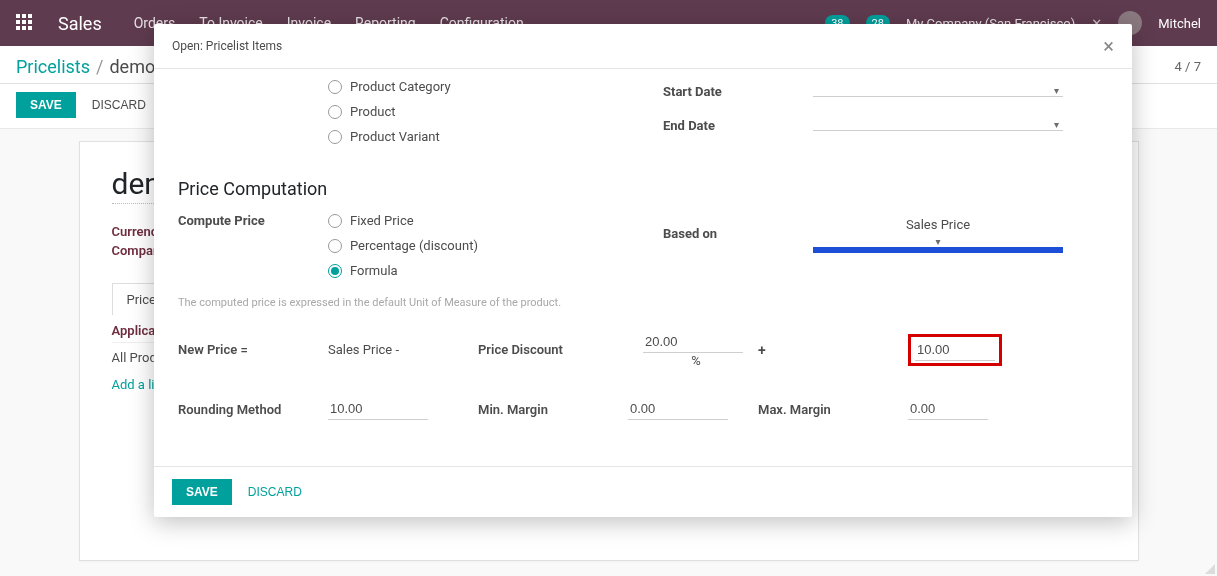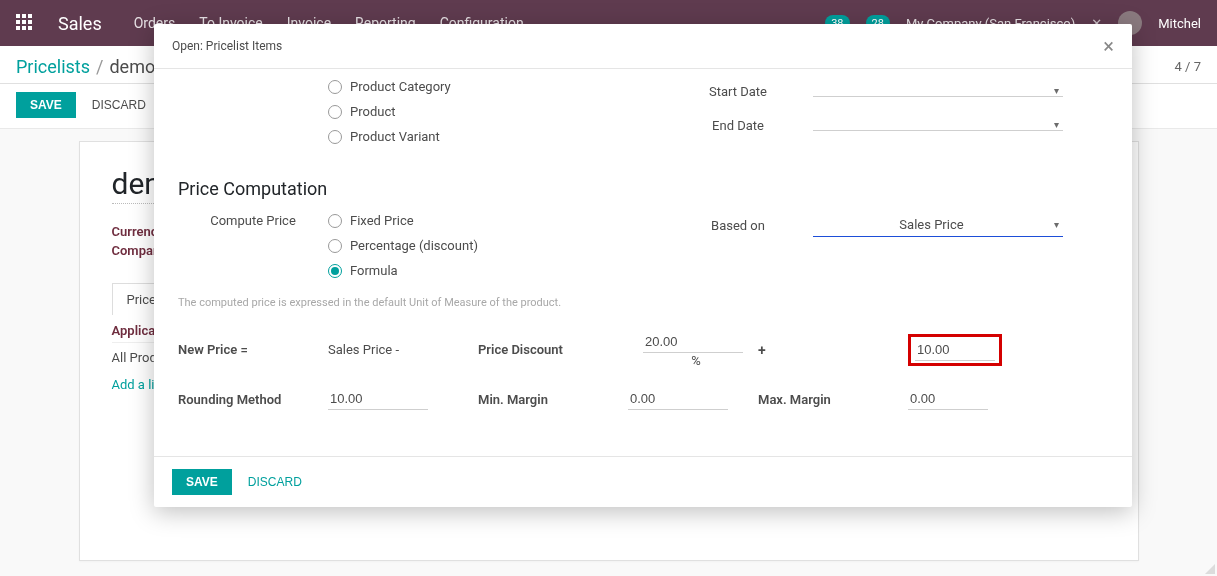--- a/index.html
+++ b/index.html
@@ -44,31 +44,31 @@
 .overlay { position:absolute; inset:0; background:rgba(0,0,0,0.0); }
 .modal { position:absolute; left:154px; top:24px; width:978px; background:#fff; box-shadow:0 5px 25px rgba(0,0,0,0.25); border-radius:2px; }
 .modal-header { padding:12px 18px; border-bottom:1px solid #e5e5e5; display:flex; align-items:center;}
 .modal-title { font-size:12px; color:#4c4c4c; }
 .modal-close { margin-left:auto; color:#888; font-size:20px; cursor:pointer; line-height:1; }
 .modal-body { padding: 0 0 16px 0; position:relative; }
 .modal-scroll { max-height:430px; overflow-y:auto; padding: 0 24px 12px 24px; }
 .modal-footer { padding:12px 18px; border-top:1px solid #e5e5e5; display:flex; gap:16px; align-items:center;}
 
 
-.form-grid { display:flex; gap:40px;text-align:center; }
+.form-grid { display:flex; gap:40px; }
 .col { flex:1; }
 .field-row { display:flex; align-items:center; margin-bottom:10px; min-height:24px; }
-.field-label { width:150px; font-weight:400; color:#4c4c4c; font-size:13px; }
+.field-label { width:150px; font-weight:700; color:#4c4c4c; font-size:13px; }
 .radio-stack { display:flex; flex-direction:column; gap:10px; }
 .radio-item { display:flex; align-items:center; gap:8px; font-size:13px; color:#4c4c4c; cursor:pointer;}
 .radio { width:14px; height:14px; border:1px solid #999; border-radius:50%; display:inline-flex; align-items:center; justify-content:center; background:#fff;}
 .radio.checked::after { content:""; width:8px; height:8px; background:#00a09d; border-radius:50%; display:block;}
 .radio.checked { border-color:#00a09d; }
 .select-wrap { display:flex; align-items:center; width:250px; border-bottom:1px solid #cfcfcf;}
-.select-wrap.strong { border-bottom:1px solid #1d4ed8; }
+.select-wrap.strong { border-bottom:6px solid #1d4ed8;flex-direction:column; }
 .select-wrap span.val { flex:1; font-size:13px; color:#4c4c4c; padding:4px 2px;}
 .caret { color:#6c6c6c; font-size:10px; padding:0 4px;}
 .section-title { font-size:18px; color:#212529; margin: 24px 0 14px; font-weight:400;}
 .help-text { color:#a8a8a8; font-size:11px; margin:8px 0 22px;}
 .num-input { border:none; border-bottom:1px solid #cfcfcf; font-size:13px; padding:3px 2px; width:100px; background:transparent; color:#4c4c4c;}
 .price-row { display:flex; align-items:center; gap:0; }
 .price-row .cell { display:flex; align-items:center; }
 .label-dark { font-weight:600; color:#4c4c4c; font-size:13px; }
 .pct { font-size:13px; color:#4c4c4c; margin-left:6px;}
 .plus { font-size:14px; font-weight:600; color:#4c4c4c; text-align:center;}
@@ -223,21 +223,21 @@
             <div class="select-wrap strong">
                 <span class="val">Sales Price</span>
                 <span class="caret">▾</span>
               </div>
           </div>
         </div>
       </div>
 
       <div class="help-text">The computed price is expressed in the default Unit of Measure of the product.</div>
 
-      <div class="price-row" style="margin-bottom:20px;">
+      <div class="price-row" style="margin-bottom:30px;">
         <div class="cell" style="width:150px;">
             <span class="label-dark">New Price =</span>
           </div>
         <div class="cell" style="width:150px;">
             <span class="sales-price-static">Sales Price -</span>
           </div>
         <div class="cell" style="width:150px;">
             <span class="label-dark">Price Discount</span>
           </div>
         <div class="cell" style="width:130px;flex-direction:column;">

